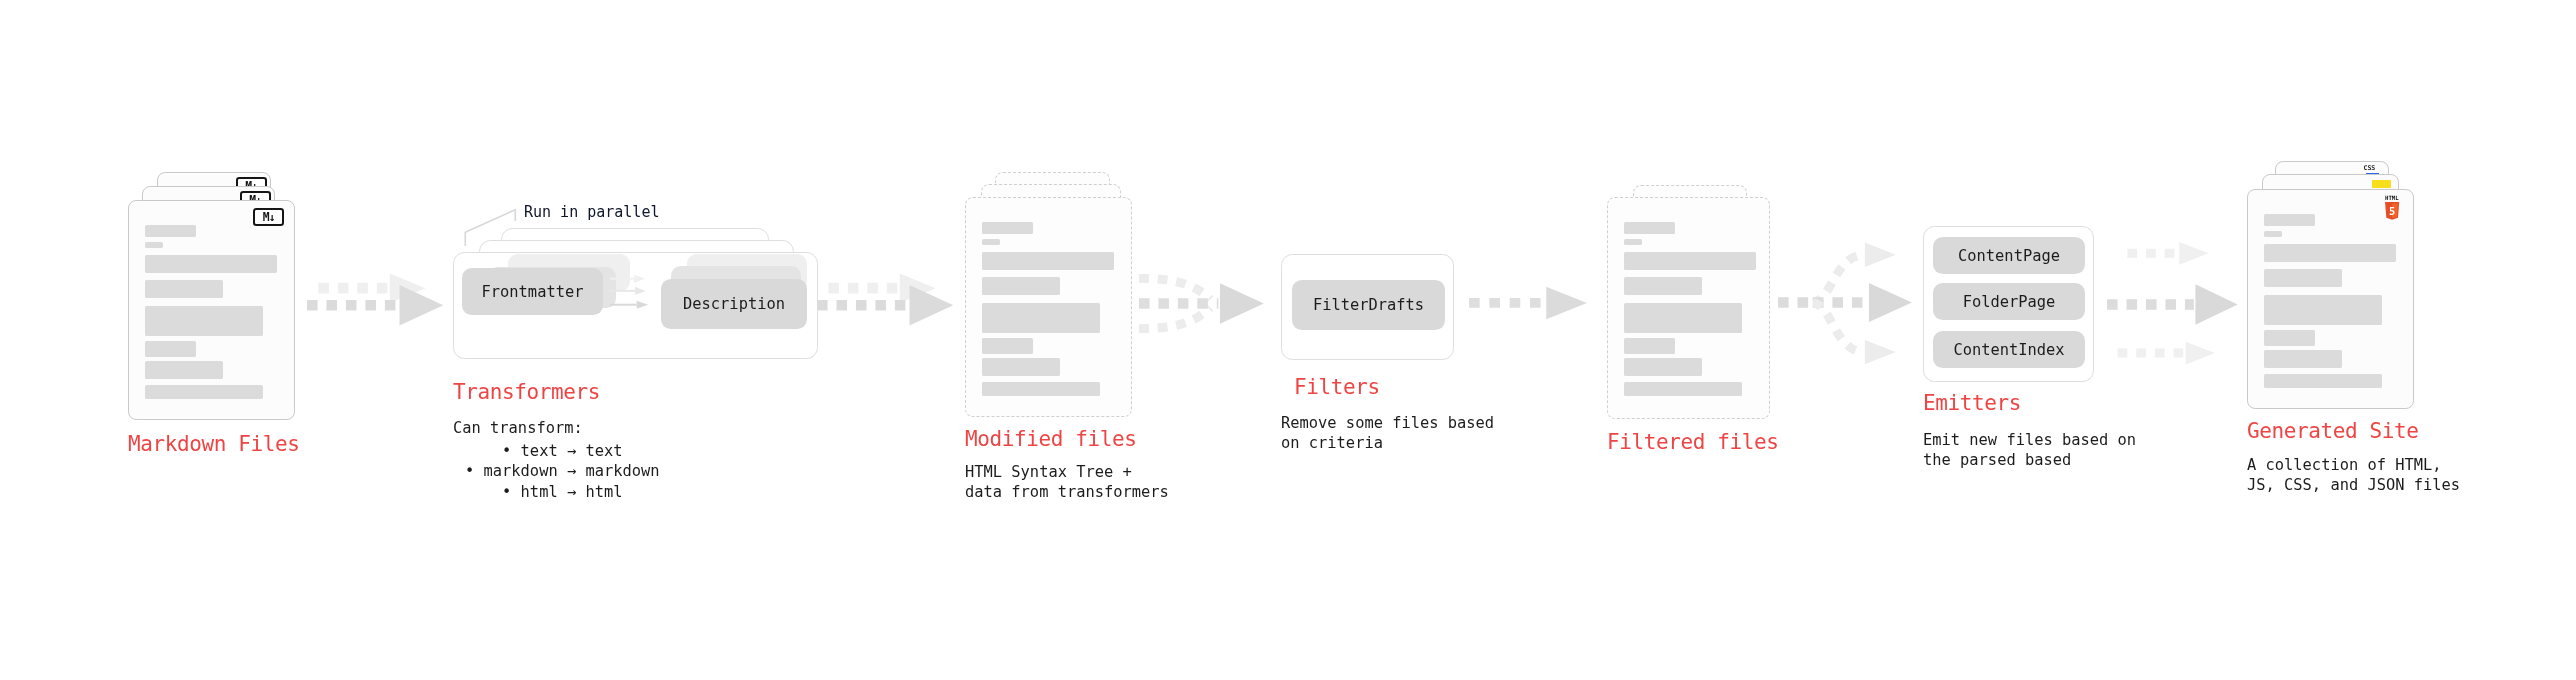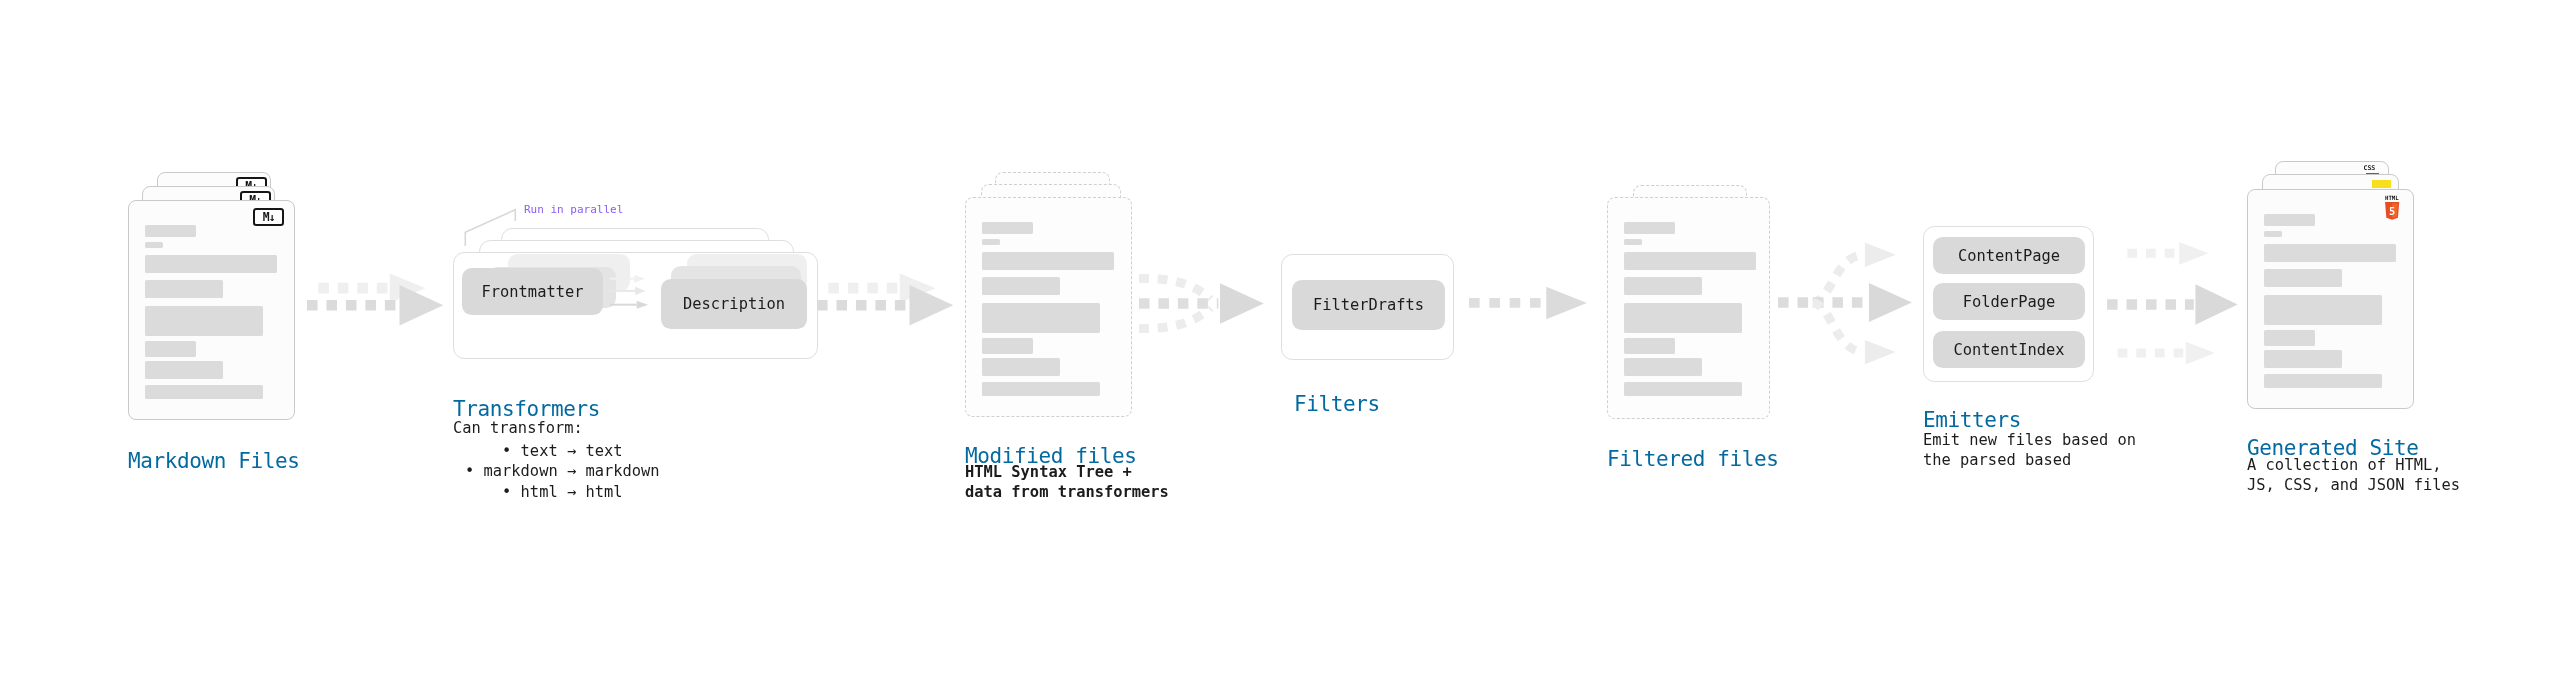--- a/index.html
+++ b/index.html
@@ -3,23 +3,23 @@
 <meta charset="utf-8">
 <style>
   html,body{margin:0;padding:0;background:#fff;}
   .canvas{position:relative;width:2576px;height:681px;background:#ffffff;overflow:hidden;
           font-family:"DejaVu Sans Mono","Liberation Mono",monospace;color:#1c1c1c;}
   
   .card{position:absolute;background:#fcfcfc;border:1.6px solid #c9c9c9;border-radius:8.1px;box-sizing:border-box;}
   .card.dashed{border:1.6px dashed #cfcfcf;background:#fdfdfd;}
   .ph{position:absolute;left:16.3px;background:#dbdbdb;border-radius:1.6px;}
   
-  .stage-label{position:absolute;font-size:21px;letter-spacing:-0.4px;white-space:nowrap;color:#0369a1;margin-top:17px;}
+  .stage-label{position:absolute;font-size:21px;letter-spacing:-0.4px;white-space:nowrap;color:#ef4444;}
   .stage-sub{position:absolute;font-size:15.4px;line-height:20.3px;white-space:nowrap;color:#1c1c1c;}
-  .annot{position:absolute;font-size:11px;color:#8b5cf6;white-space:nowrap;}
+  .annot{position:absolute;font-size:15px;color:#0f172a;white-space:nowrap;}
   
   .outline-box{position:absolute;background:#ffffff;border:1.6px solid #dedede;border-radius:11.4px;box-sizing:border-box;}
   .pill{position:absolute;background:#d9d9d9;border-radius:9.8px;display:flex;align-items:center;justify-content:center;
         font-size:15.4px;color:#1c1c1c;white-space:nowrap;box-sizing:border-box;}
   .ghost{position:absolute;border-radius:9.8px;}
   .g1{background:#e4e4e4;}
   .g2{background:#efefef;}
   
   .md-badge{position:absolute;border:2.4px solid #151515;border-radius:3.3px;background:#fff;color:#151515;
             font-weight:bold;font-size:11.4px;display:flex;align-items:center;justify-content:center;
@@ -113,35 +113,39 @@
       <div class="ph" style="top: 23.6px; width: 51px; height: 12.2px;"></div>
       <div class="ph" style="top: 41px; width: 18px; height: 5.7px;"></div>
       <div class="ph" style="top: 54px; width: 132px; height: 18px;"></div>
       <div class="ph" style="top: 79px; width: 78px; height: 18px;"></div>
       <div class="ph" style="top: 105px; width: 118px; height: 30px;"></div>
       <div class="ph" style="top: 140px; width: 51px; height: 16.3px;"></div>
       <div class="ph" style="top: 160px; width: 78px; height: 18px;"></div>
       <div class="ph" style="top: 184px; width: 118px; height: 14px;"></div>
     </div>
   <div class="stage-label" style="left:965px;top:427px;">Modified files</div>
-  <div class="stage-sub" style="left:965px;top:462px;font-weight:bold;">
+  <div class="stage-sub" style="left:965px;top:462px;">
     <div>HTML Syntax Tree +</div>
     <div>data from transformers</div>
   </div>
 
   <svg class="arrow" style="left:1134px;top:267px;" width="138" height="77" viewBox="0 0 170 95">
     <path d="M6,14 C42,14 72,18 94,40" fill="none" stroke="#ececec" stroke-width="11" stroke-dasharray="12 11"></path>
     <path d="M6,76 C42,76 72,72 94,50" fill="none" stroke="#ececec" stroke-width="11" stroke-dasharray="12 11"></path>
     <line x1="6" y1="45" x2="104" y2="45" stroke="#dedede" stroke-width="13" stroke-dasharray="13 11"></line>
     <polygon points="106,20 160,45 106,70" fill="#d9d9d9"></polygon>
   </svg>
 
   <div class="outline-box" style="left:1281px;top:254px;width:173px;height:106px;"></div>
   <div class="pill" style="left:1292px;top:280px;width:153px;height:50px;">FilterDrafts</div>
   <div class="stage-label" style="left:1294px;top:375px;">Filters</div>
+  <div class="stage-sub" style="left:1281px;top:413px;">
+    <div>Remove some files based</div>
+    <div>on criteria</div>
+  </div>
 
   <svg class="arrow" style="left:1465px;top:280px;" width="130" height="49" viewBox="0 0 160 60">
     <line x1="5" y1="28" x2="98" y2="28" stroke="#dedede" stroke-width="12" stroke-dasharray="13 12"></line>
     <polygon points="100,8 150,28 100,48" fill="#dbdbdb"></polygon>
   </svg>
 
   <div class="card dashed" style="left:1633px;top:185px;width:114px;height:219px;"></div>
   <div class="card dashed doc-lines" style="left:1607px;top:197px;width:163px;height:222px;">
       <div class="ph" style="top: 23.6px; width: 51px; height: 12.2px;"></div>
       <div class="ph" style="top: 41px; width: 18px; height: 5.7px;"></div>

